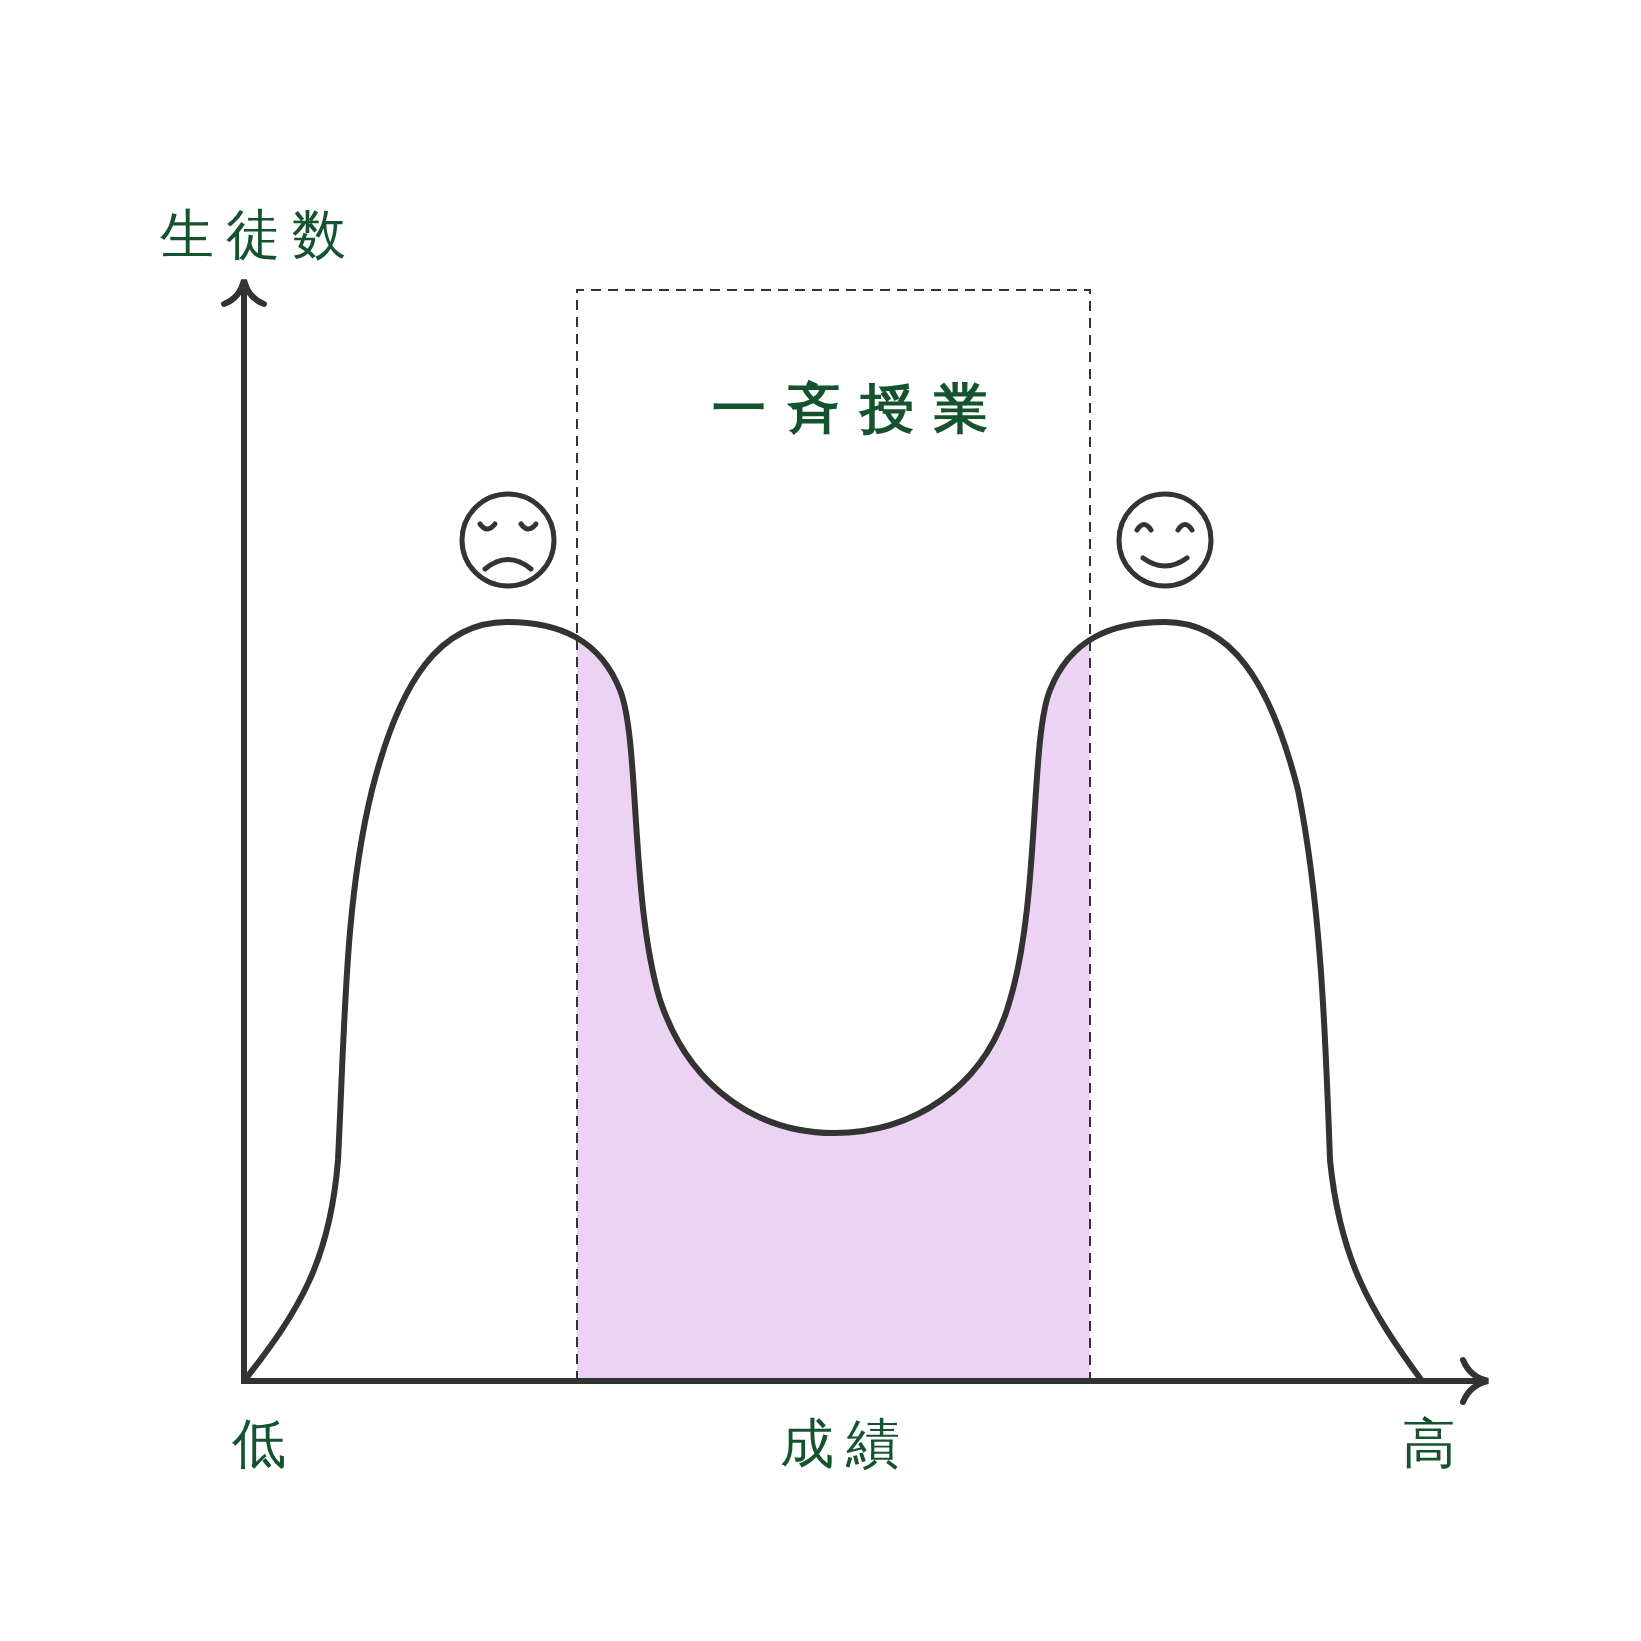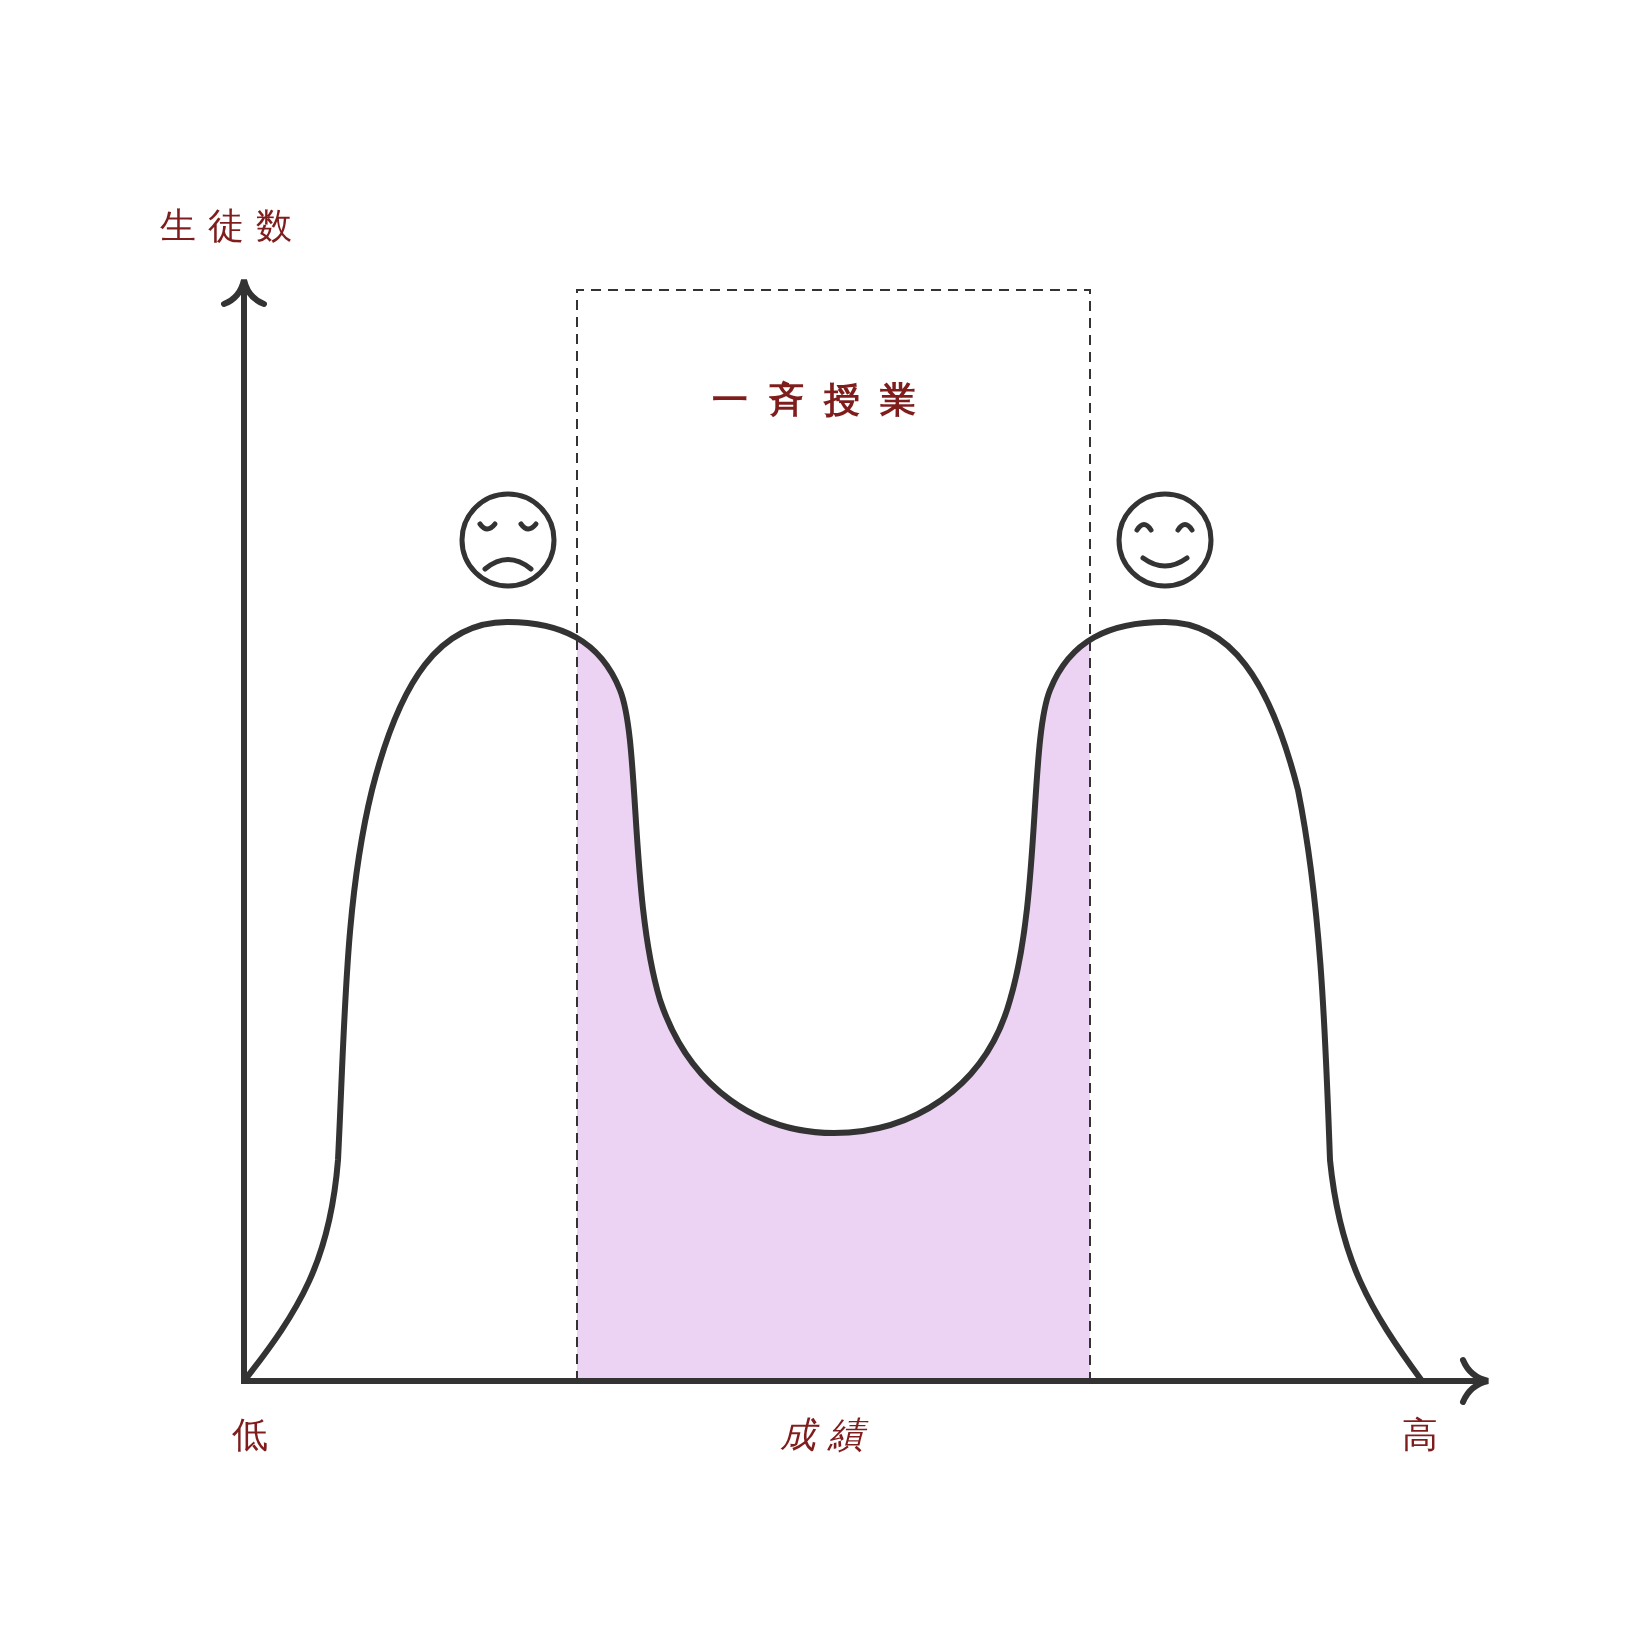--- a/index.html
+++ b/index.html
@@ -1,24 +1,24 @@
 <!DOCTYPE html>
 <html><head>
 <meta charset="utf-8">
 <style>
   html, body { margin: 0; padding: 0; background: #ffffff; }
   body { width: 1641px; height: 1641px; position: relative; overflow: hidden;
          font-family: "DejaVu Sans", sans-serif; color: #333333; }
   svg.diagram { position: absolute; left: 0; top: 0; }
-  .label { position: absolute; font-family: "DejaVu Sans", sans-serif; color: #7f1d1d;
-           font-size: 36px; line-height: 1; white-space: nowrap; letter-spacing: 12px; }
+  .label { position: absolute; font-family: "DejaVu Sans", sans-serif; color: #14532d;
+           font-size: 54px; line-height: 1; white-space: nowrap; letter-spacing: 12px; }
   .y-label { left: 160px; top: 208px; }
   .box-label { left: 712px; top: 382px; letter-spacing: 20px; font-weight: bold; }
   .x-low { left: 232px; top: 1417px; }
-  .x-mid { left: 780px; top: 1417px; font-style: italic; }
+  .x-mid { left: 780px; top: 1417px; }
   .x-high { left: 1402px; top: 1417px; }
 </style>
 </head>
 <body>
 
 <svg class="diagram" width="1641" height="1641" viewBox="0 0 1641 1641" xmlns="http://www.w3.org/2000/svg">
 
   <defs>
     <clipPath id="midclip">
       <rect x="577" y="0" width="513" height="1381"></rect>

